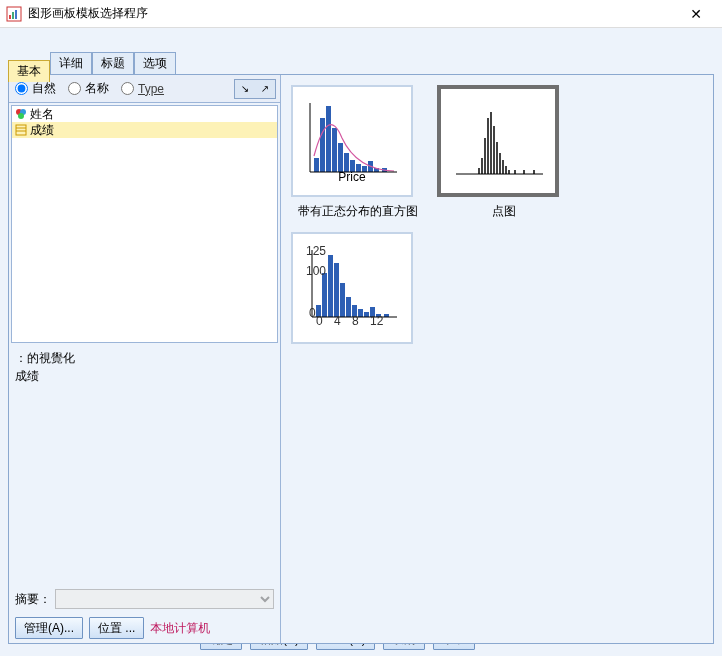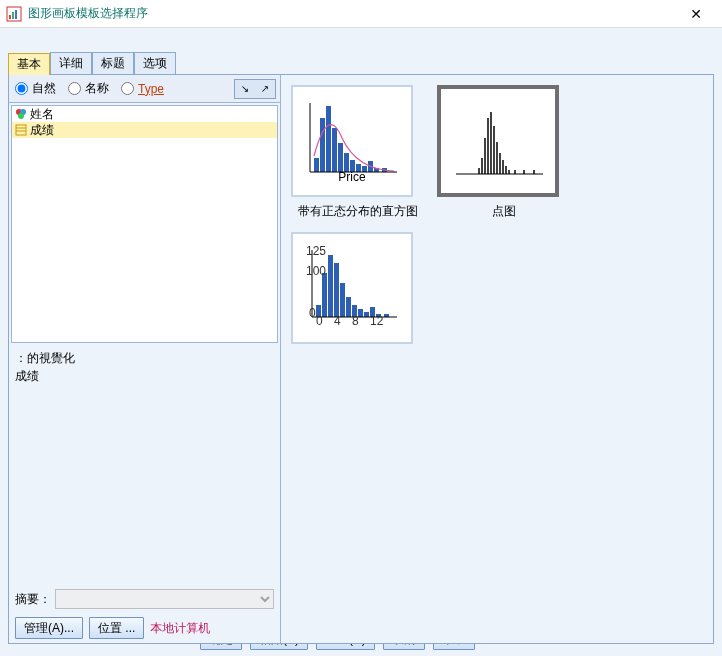--- a/index.html
+++ b/index.html
@@ -1,34 +1,34 @@
 <!DOCTYPE html>
 <html><head>
 <meta charset="utf-8">
 <style>
   * { box-sizing: border-box; margin: 0; padding: 0; font-family: "Microsoft YaHei", SimSun, sans-serif; font-size: 12px; }
   body { background: #fff; width: 722px; height: 656px; overflow: hidden; position: relative; }
   .titlebar { height: 28px; border-bottom: 1px solid #ddd; display: flex; align-items: center; padding: 0 6px; background: #fff; }
   .titlebar .icon { width: 16px; height: 16px; margin-right: 6px; }
-  .titlebar .title { flex: 1; color: #0f766e; }
+  .titlebar .title { flex: 1; color: #000000; }
   .titlebar .close { width: 40px; height: 26px; display: flex; align-items: center; justify-content: center; font-size: 14px; }
 
   .content { position: absolute; top: 28px; left: 0; right: 0; bottom: 0; background: #edf3fb; padding: 8px; }
 
   .tabstrip { height: 22px; display: flex; gap: 0; margin-top: 16px; position: relative; z-index: 2; }
   .tab { padding: 2px 8px; border: 1px solid #8ba8cf; background: #e2ecf8; border-bottom: none; position: relative; }
-  .tab.active { background: #fdf2b7; border-color: #caa935 #caa935 #fff; z-index: 3; top: 1px; font-weight: normal; }
+  .tab.active { background: #fdf2b7; border-color: #caa935 #caa935 #fff; z-index: 3; top: 8px; font-weight: normal; }
 
   .tabbody { border: 1px solid #8ba8cf; background: #edf3fb; height: 570px; position: relative; z-index: 1; display: flex; }
 
   .leftpanel { width: 272px; border-right: 1px solid #9cb5d8; display: flex; flex-direction: column; background: #edf3fb; }
   .radio-row { height: 28px; border-bottom: 1px solid #9cb5d8; display: flex; align-items: center; padding: 0 4px; gap: 10px; background: #e8eef8; }
   .radio-row label { display: flex; align-items: center; gap: 2px; }
   .radio-row input[type="radio"] { margin: 0 2px; }
-  .type-underline { text-decoration: underline; color: #c2410c; }
+  .type-underline { text-decoration: underline; color: #404040; }
   .sort-buttons { margin-left: auto; display: flex; border: 1px solid #88a3c8; }
   .sort-btn { width: 20px; height: 18px; background: #dbe6f4; border: none; font-size: 10px; display:flex; align-items:center; justify-content:center; }
 
   .varlist { flex: 0 0 238px; background: #fff; border: 1px solid #9cb5d8; margin: 2px; overflow: auto; }
   .varitem { height: 16px; display: flex; align-items: center; padding: 0 3px; gap: 3px; }
   .varitem.selected { background: #fdf2b7; }
   .varicon { width: 12px; height: 12px; }
 
   .outbox { padding: 4px 6px; height: 60px; }
   .outbox .line { line-height: 18px; }

